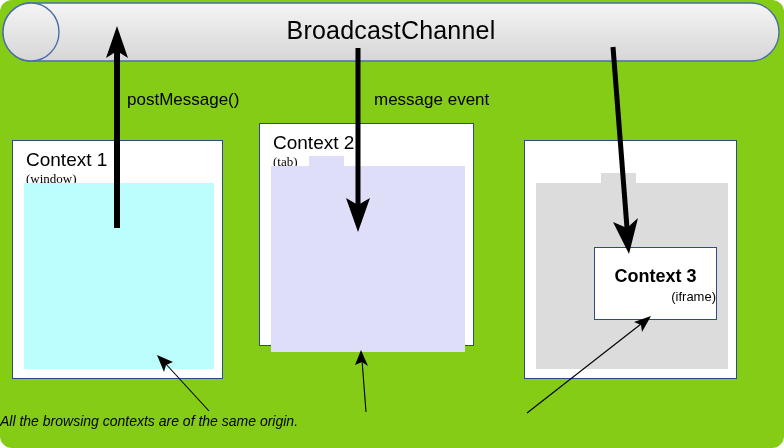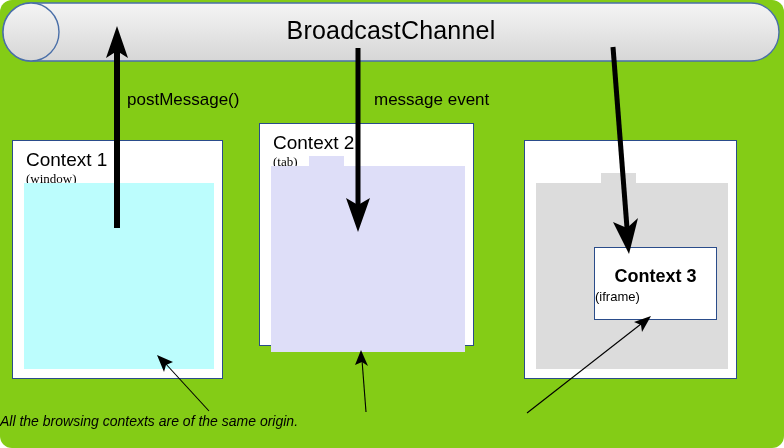--- a/index.html
+++ b/index.html
@@ -104,21 +104,21 @@
   }
   #ctx3-frame-title {
     position: absolute;
     left: 0; top: 18px; width: 100%;
     text-align: center;
     font-size: 18px; color: #000; white-space: nowrap; font-weight: bold;
   }
   #ctx3-frame-sub {
     position: absolute;
     left: 0; top: 41px; width: 100%;
-    text-align: left;
+    text-align: right;
     font-size: 13px; color: #000; white-space: nowrap;
   }
 
   
   .flow-label {
     position: absolute;
     font-size: 17px;
     color: #000000;
     white-space: nowrap;
   }

